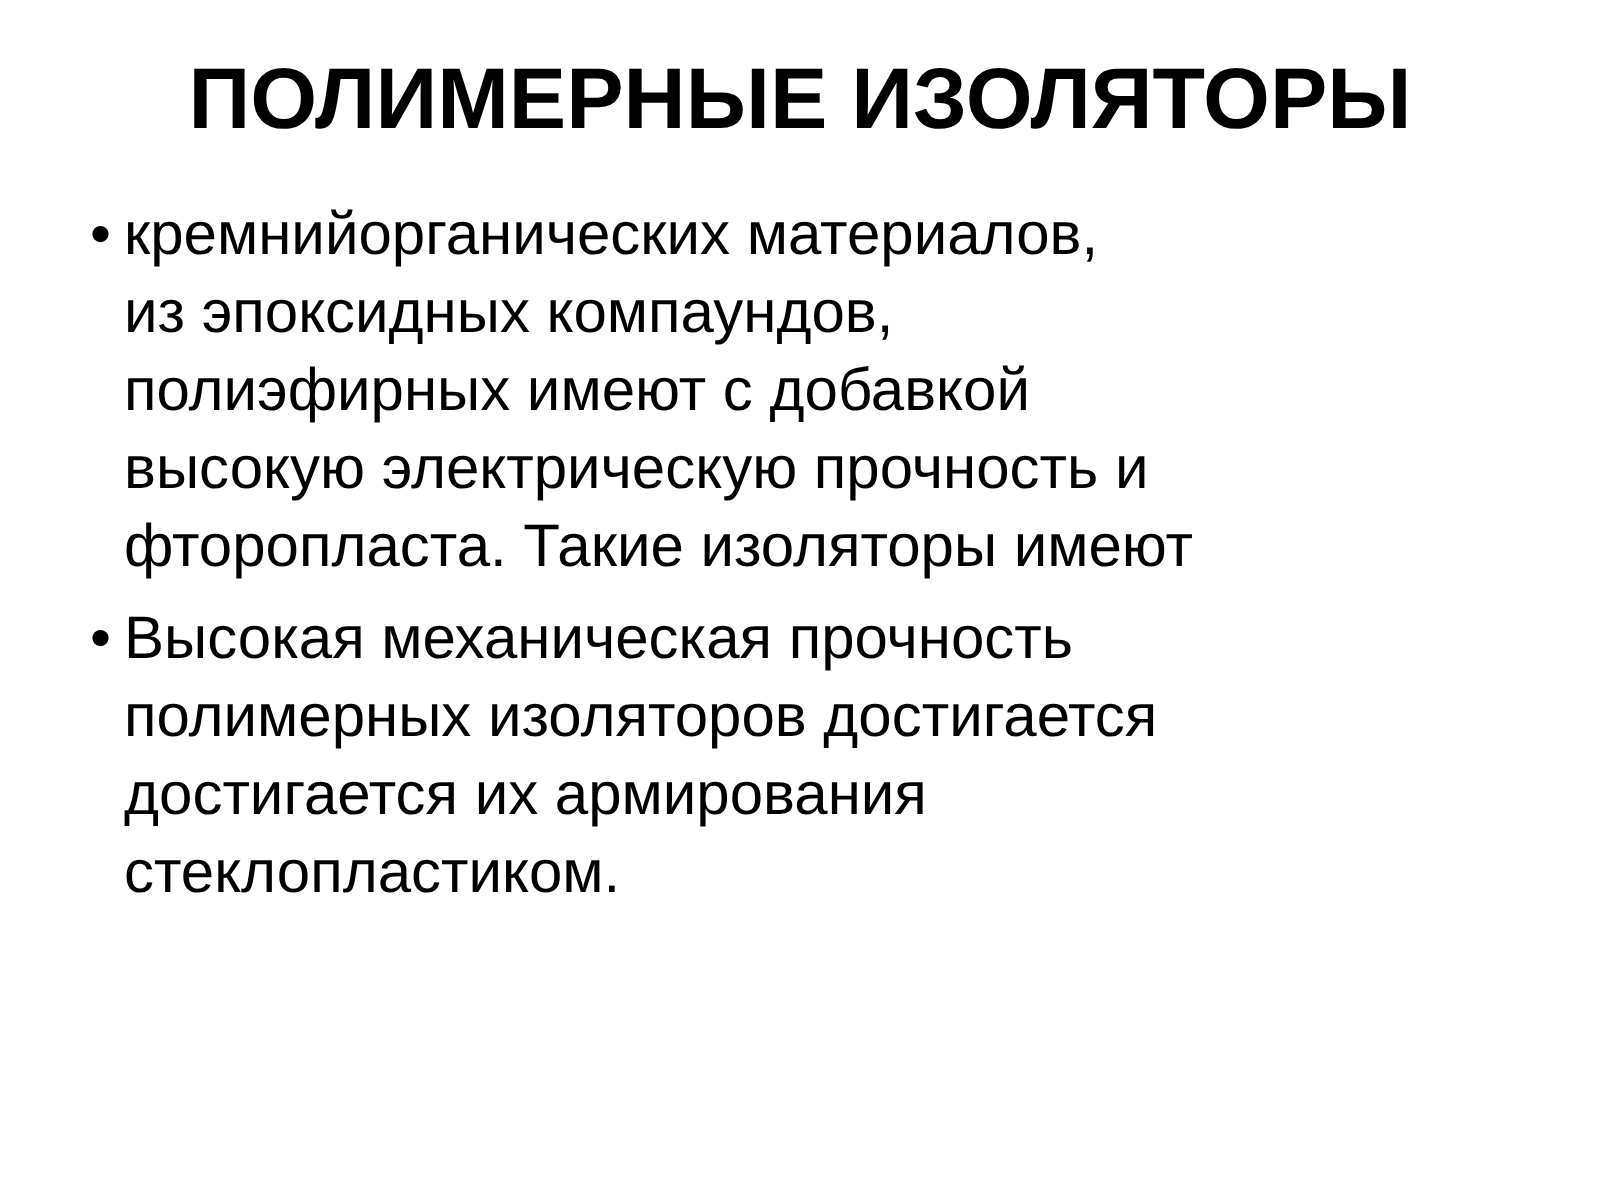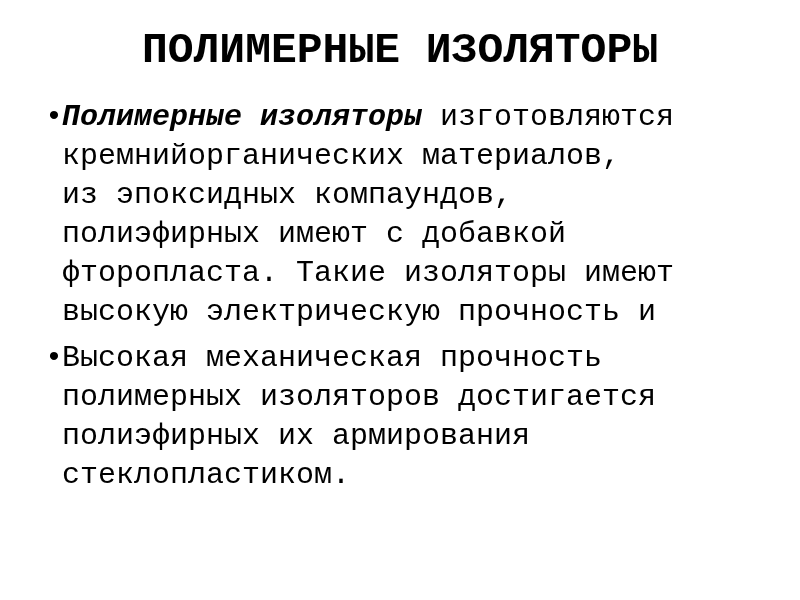--- a/index.html
+++ b/index.html
@@ -6,21 +6,21 @@
     margin: 0;
     padding: 0;
     background: #ffffff;
   }
   .slide {
     position: relative;
     width: 800px;
     height: 600px;
     background: #ffffff;
     color: #000000;
-    font-family: Liberation Mono, monospace;
+    font-family: Liberation Sans, sans-serif;
     overflow: hidden;
   }
   .title {
     margin: 0;
     padding-top: 27px;
     text-align: center;
     font-size: 43px;
     font-weight: bold;
     letter-spacing: 0px;
     line-height: 1.1;
@@ -57,28 +57,27 @@
   }
 </style>
 </head>
 <body>
 
 <div class="slide" style="background: rgb(255, 255, 255); color: rgb(0, 0, 0);">
   <h1 class="title">ПОЛИМЕРНЫЕ ИЗОЛЯТОРЫ</h1>
   <ul class="bullets">
       <li class="bullet-item">
         <span class="bullet-marker">•</span>
-        <div class="text-line"><span class="seg-bold">Полимерные изоляторы</span><span class="seg-regular"> изготовляются</span></div>
         <div class="text-line"><span class="seg-regular">кремнийорганических материалов,</span></div>
         <div class="text-line"><span class="seg-regular">из эпоксидных компаундов,</span></div>
         <div class="text-line"><span class="seg-regular">полиэфирных имеют с добавкой</span></div>
+        <div class="text-line"><span class="seg-regular">высокую электрическую прочность и</span></div>
         <div class="text-line"><span class="seg-regular">фторопласта. Такие изоляторы имеют</span></div>
-        <div class="text-line"><span class="seg-regular">высокую электрическую прочность и</span></div>
       </li>
       <li class="bullet-item">
         <span class="bullet-marker">•</span>
         <div class="text-line"><span class="seg-regular">Высокая механическая прочность</span></div>
         <div class="text-line"><span class="seg-regular">полимерных изоляторов достигается</span></div>
-        <div class="text-line"><span class="seg-regular">полиэфирных их армирования</span></div>
+        <div class="text-line"><span class="seg-regular">достигается их армирования</span></div>
         <div class="text-line"><span class="seg-regular">стеклопластиком.</span></div>
       </li>
     </ul>
 </div>
 
 </body></html>

